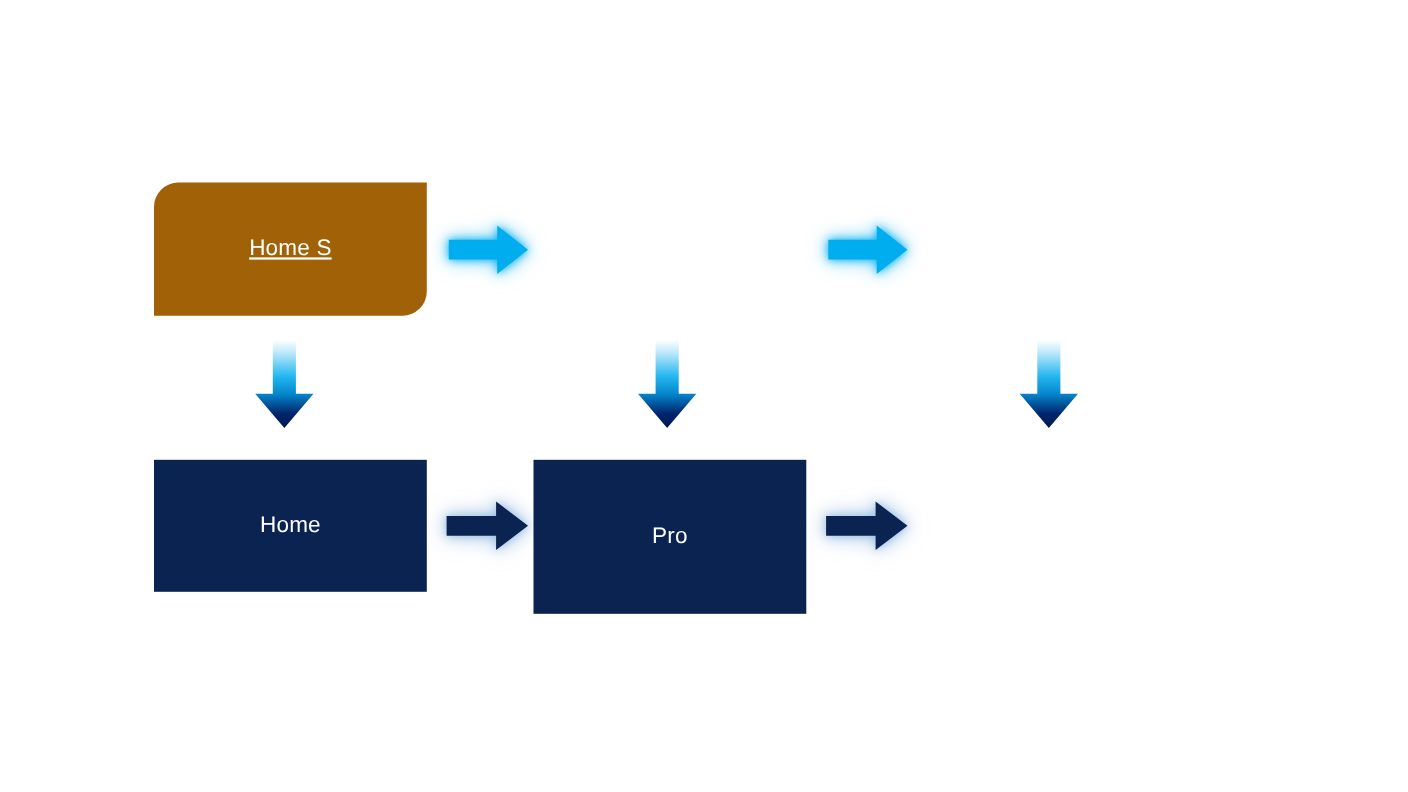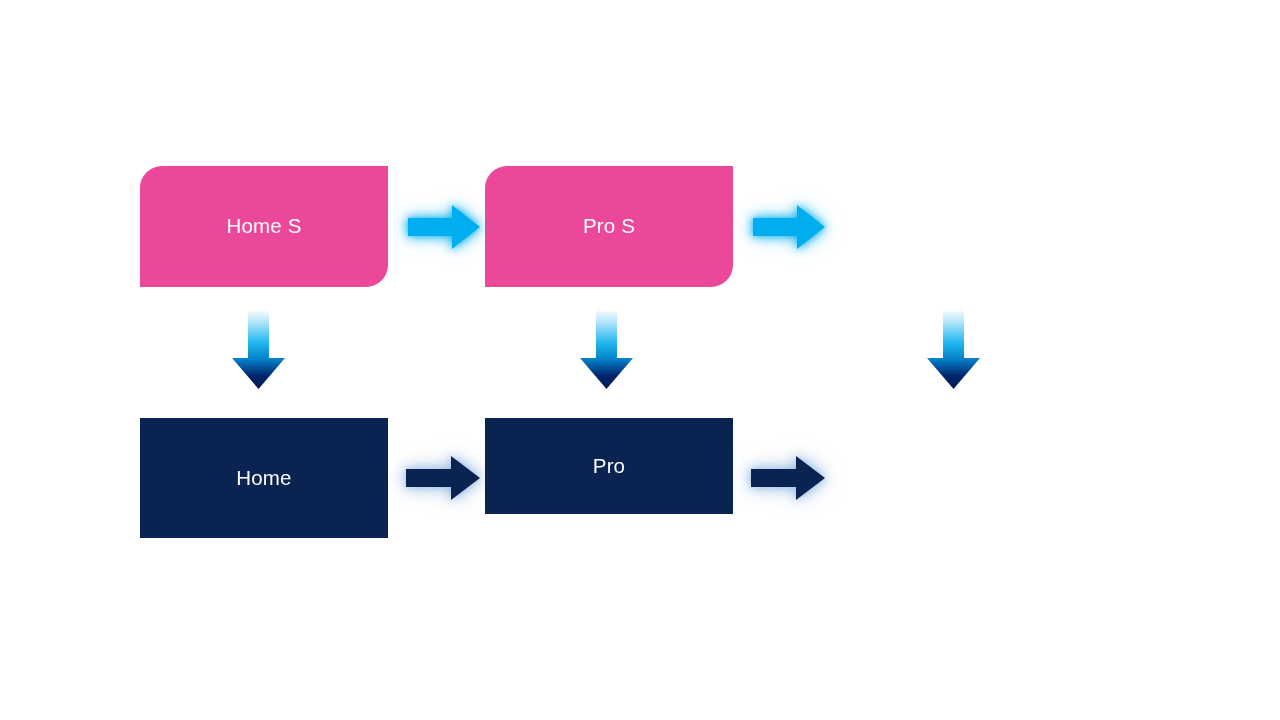--- a/index.html
+++ b/index.html
@@ -36,22 +36,23 @@
     font-size: 20.5px;
     font-weight: 400;
     letter-spacing: 0.15px;
     line-height: 1.2;
     text-align: center;
     user-select: none;
   }
 
   
   .node--service {
-    background: #ec4899;
+    background: #a16207;
     border-radius: 22px 0 22px 0;
+    text-decoration: underline;
   }
 
   
   .node--product {
     background: #0A2350;
     border-radius: 0;
   }
 
   
   .arrow {
@@ -80,23 +81,20 @@
 </style>
 </head>
 <body>
 
 <div id="canvas">
 
   <div class="node node--service" style="left:140px; top:166px; width:248px; height:121px;">
     <span>Home S</span>
   </div>
 
-  <div class="node node--service" style="left:485px; top:166px; width:248px; height:121px;">
-    <span>Pro S</span>
-  </div>
 
 
   <div class="arrow arrow--top" style="left:408px; top:205px;">
     <svg class="glow-cyan" width="72" height="44" viewBox="0 0 72 44">
       <path d="M0 13 H44 V0 L72 22 L44 44 V31 H0 Z" fill="#00AEEF"></path>
     </svg>
   </div>
 
   <div class="arrow arrow--top" style="left:753px; top:205px;">
     <svg class="glow-cyan" width="72" height="44" viewBox="0 0 72 44">
@@ -149,21 +147,21 @@
         </linearGradient>
       </defs>
       <path d="M16 0 H37 V49 H53 L26.5 80 L0 49 H16 Z" fill="url(#gradDown3)"></path>
     </svg>
   </div>
 
   <div class="node node--product" style="left:140px; top:418px; width:248px; height:120px;">
     <span>Home</span>
   </div>
 
-  <div class="node node--product" style="left:485px; top:418px; width:248px; height:96px;">
+  <div class="node node--product" style="left:485px; top:418px; width:248px; height:140px;">
     <span>Pro</span>
   </div>
 
 
   <div class="arrow arrow--bottom" style="left:406px; top:456px;">
     <svg class="glow-navy" width="74" height="44" viewBox="0 0 74 44">
       <path d="M0 13 H45 V0 L74 22 L45 44 V31 H0 Z" fill="#0A2350"></path>
     </svg>
   </div>
 

